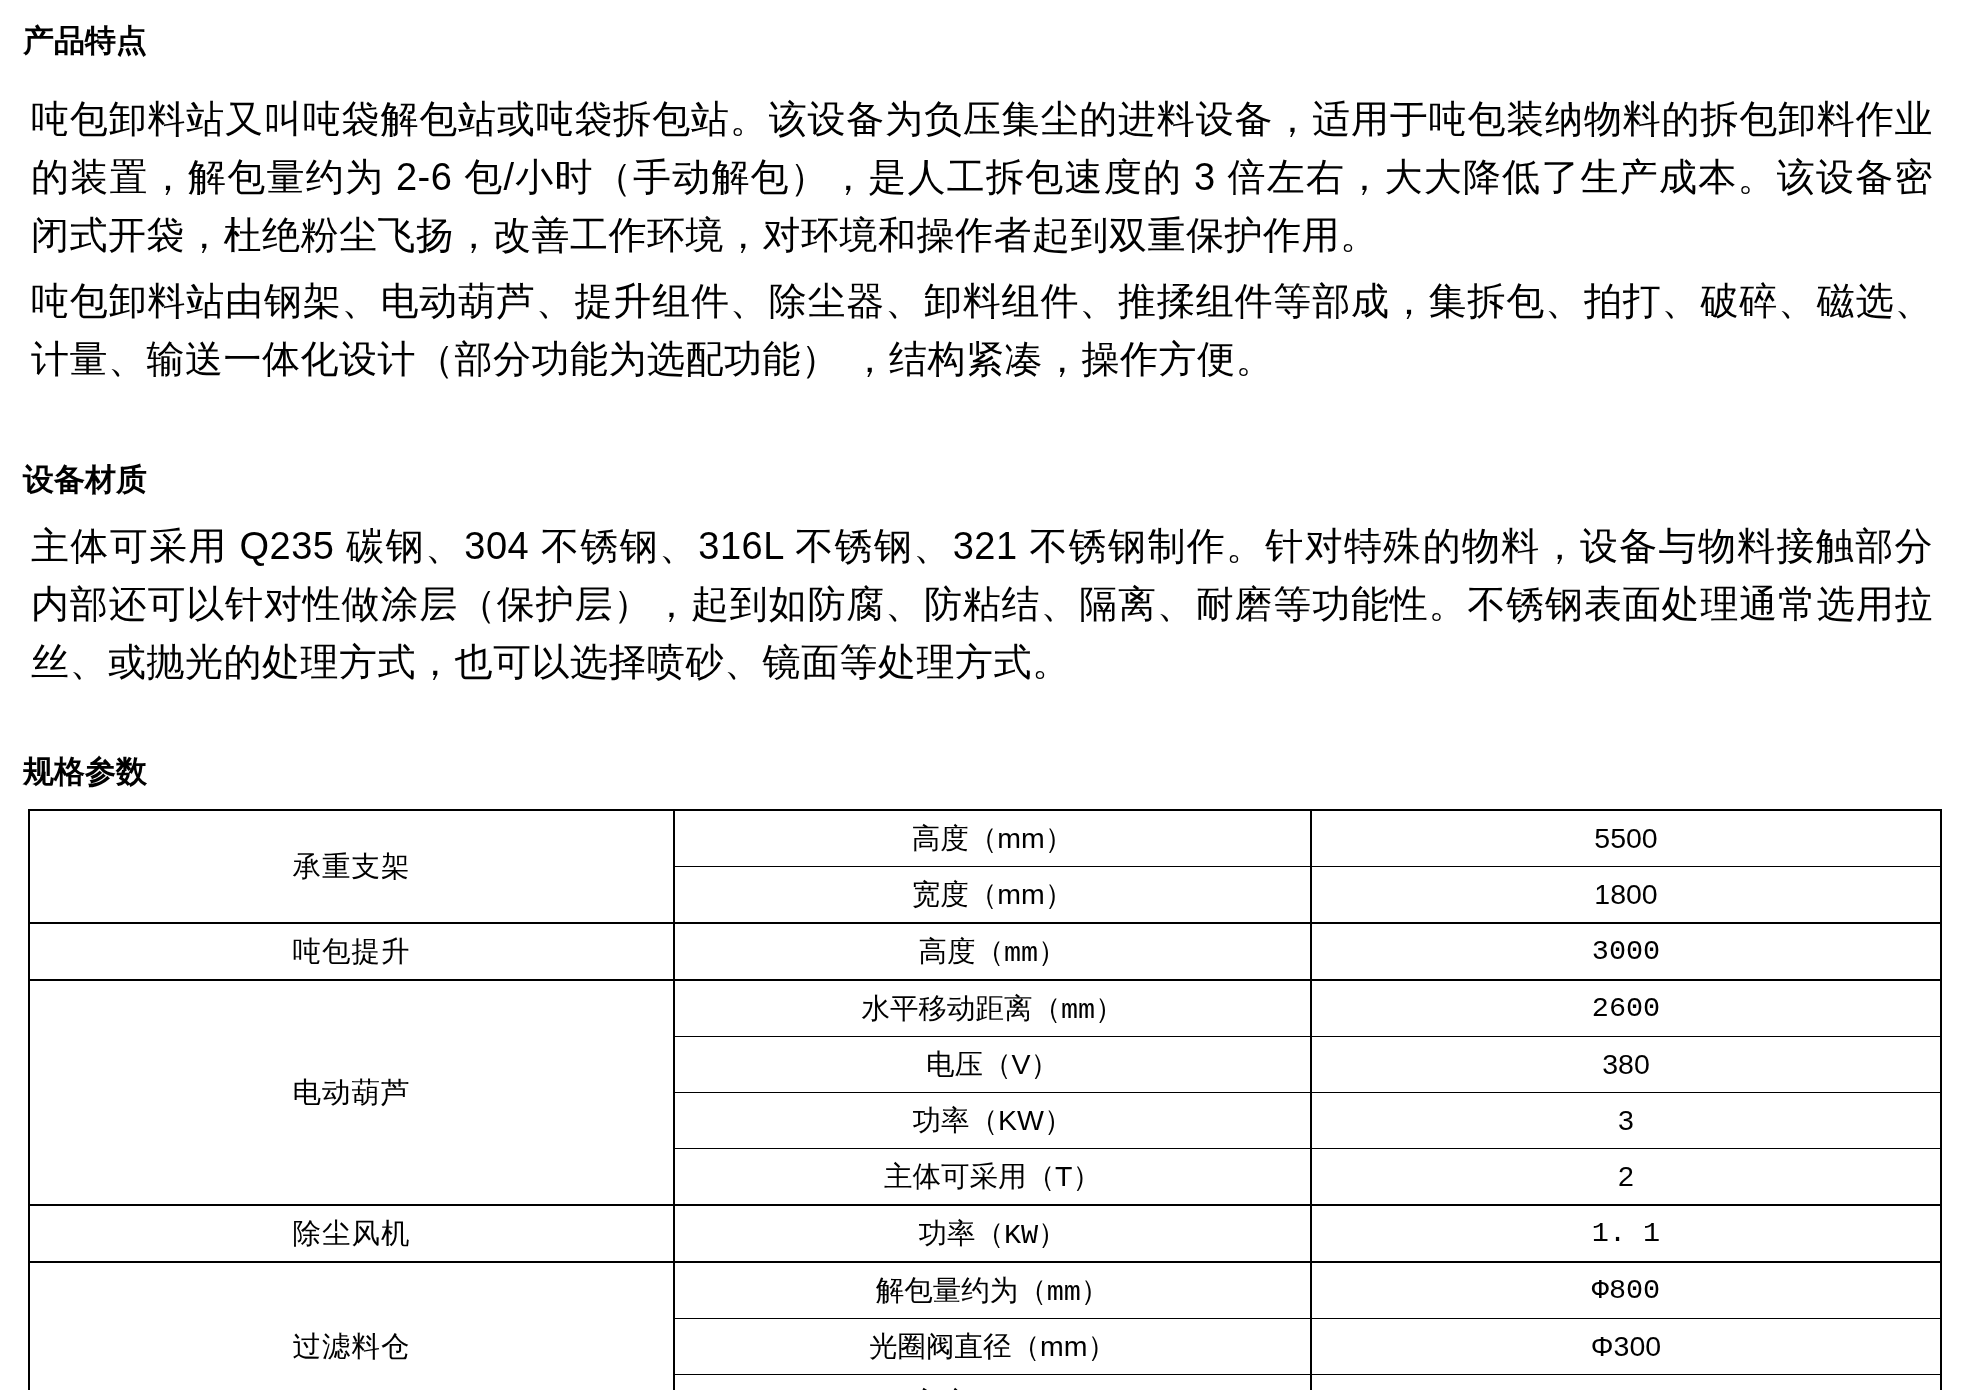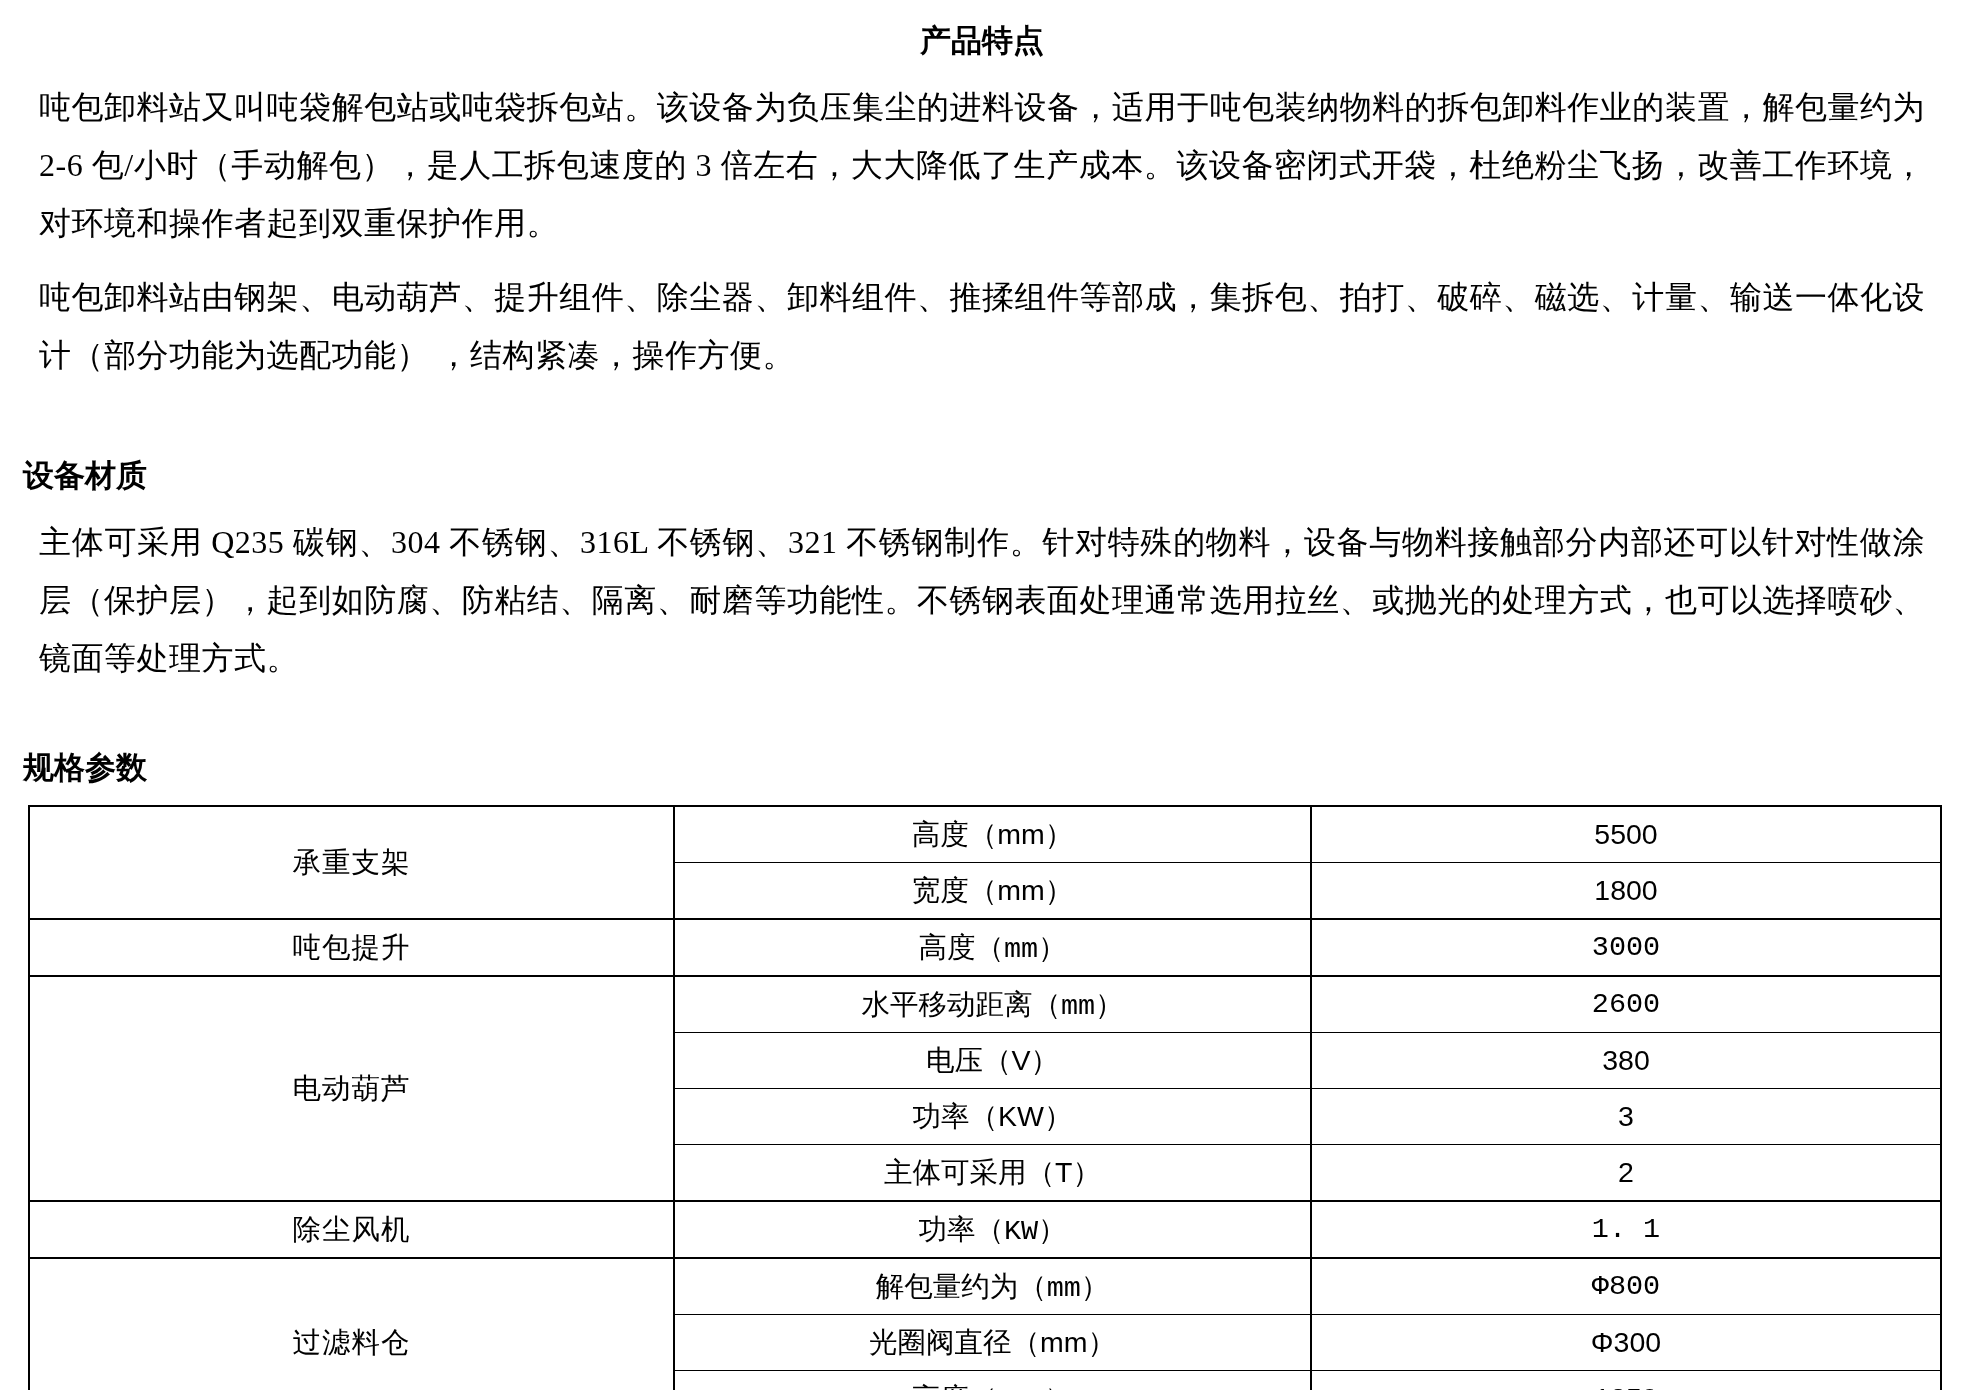--- a/index.html
+++ b/index.html
@@ -16,30 +16,29 @@
     padding: 20px 24px 20px 23px;
     background: #ffffff;
     overflow: hidden;
   }
   .section-heading {
     font-size: 31px;
     font-weight: bold;
     line-height: 42px;
     margin: 0;
   }
-  .heading-features { margin-bottom: 16px; text-align: center; }
+  .heading-features { margin-bottom: 28px; }
   .heading-material { margin-top: 71px; margin-bottom: 16px; }
   .heading-specs   { margin-top: 60px; margin-bottom: 16px; }
   .body-text {
-    font-size: 32px;
+    font-size: 38px;
     line-height: 58px;
     text-align: justify;
-    margin: 16px;
+    margin: 8px;
     letter-spacing: 0.5px;
-    font-family: Liberation Serif, serif;
   }
   table.specs-table {
     border-collapse: collapse;
     table-layout: fixed;
     width: 1912px;
     margin-left: 5px;
     border: 2.5px solid #000000;
   }
   .specs-table col.c1 { width: 645px; }
   .specs-table col.c2 { width: 637px; }

